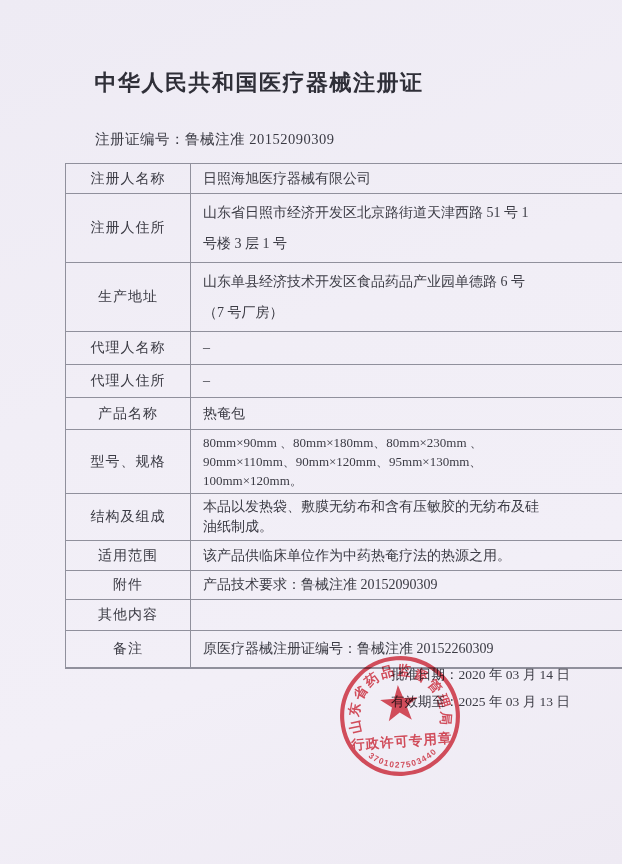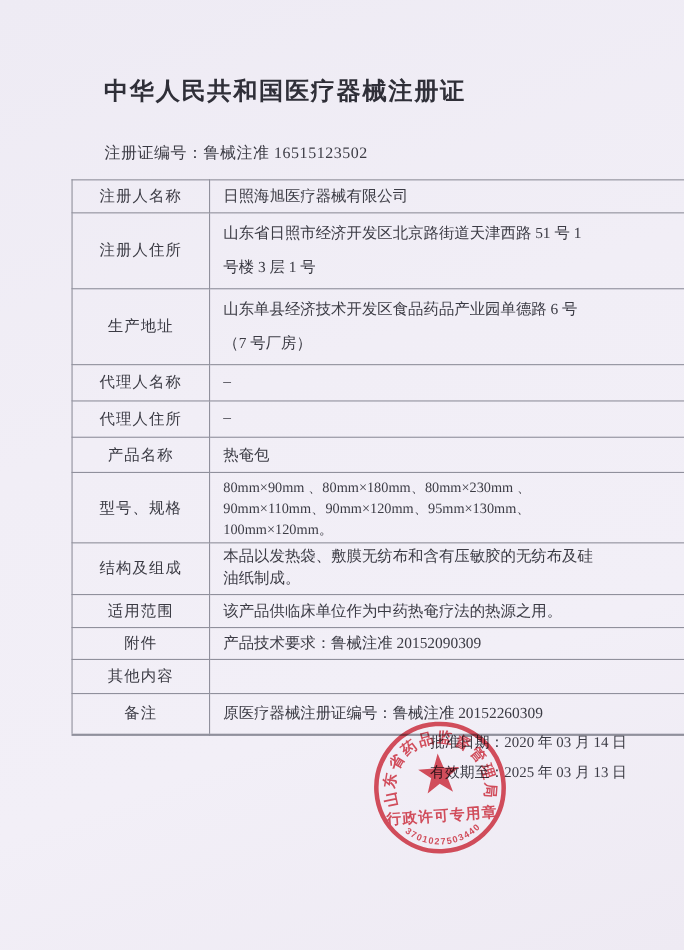--- a/index.html
+++ b/index.html
@@ -54,21 +54,21 @@
   .stamp .ring{fill:none;stroke:var(--stamp,#d93a48);stroke-width:4;}
   .stamp text{fill:var(--stamp,#d93a48);}
 </style>
 </head>
 <body>
 
 <div class="page">
 
   <h1 class="title">中华人民共和国医疗器械注册证</h1>
 
-  <div class="regno"><span>注册证编号：</span><span>鲁械注准 16515123502</span></div>
+  <div class="regno"><span>注册证编号：</span><span>鲁械注准 20152090309</span></div>
 
   <table class="cert">
     <tbody>
       <tr class="h30">
         <th>注册人名称</th>
         <td>日照海旭医疗器械有限公司</td>
       </tr>
       <tr class="h67 lh31">
         <th>注册人住所</th>
         <td>山东省日照市经济开发区北京路街道天津西路 51 号 1

